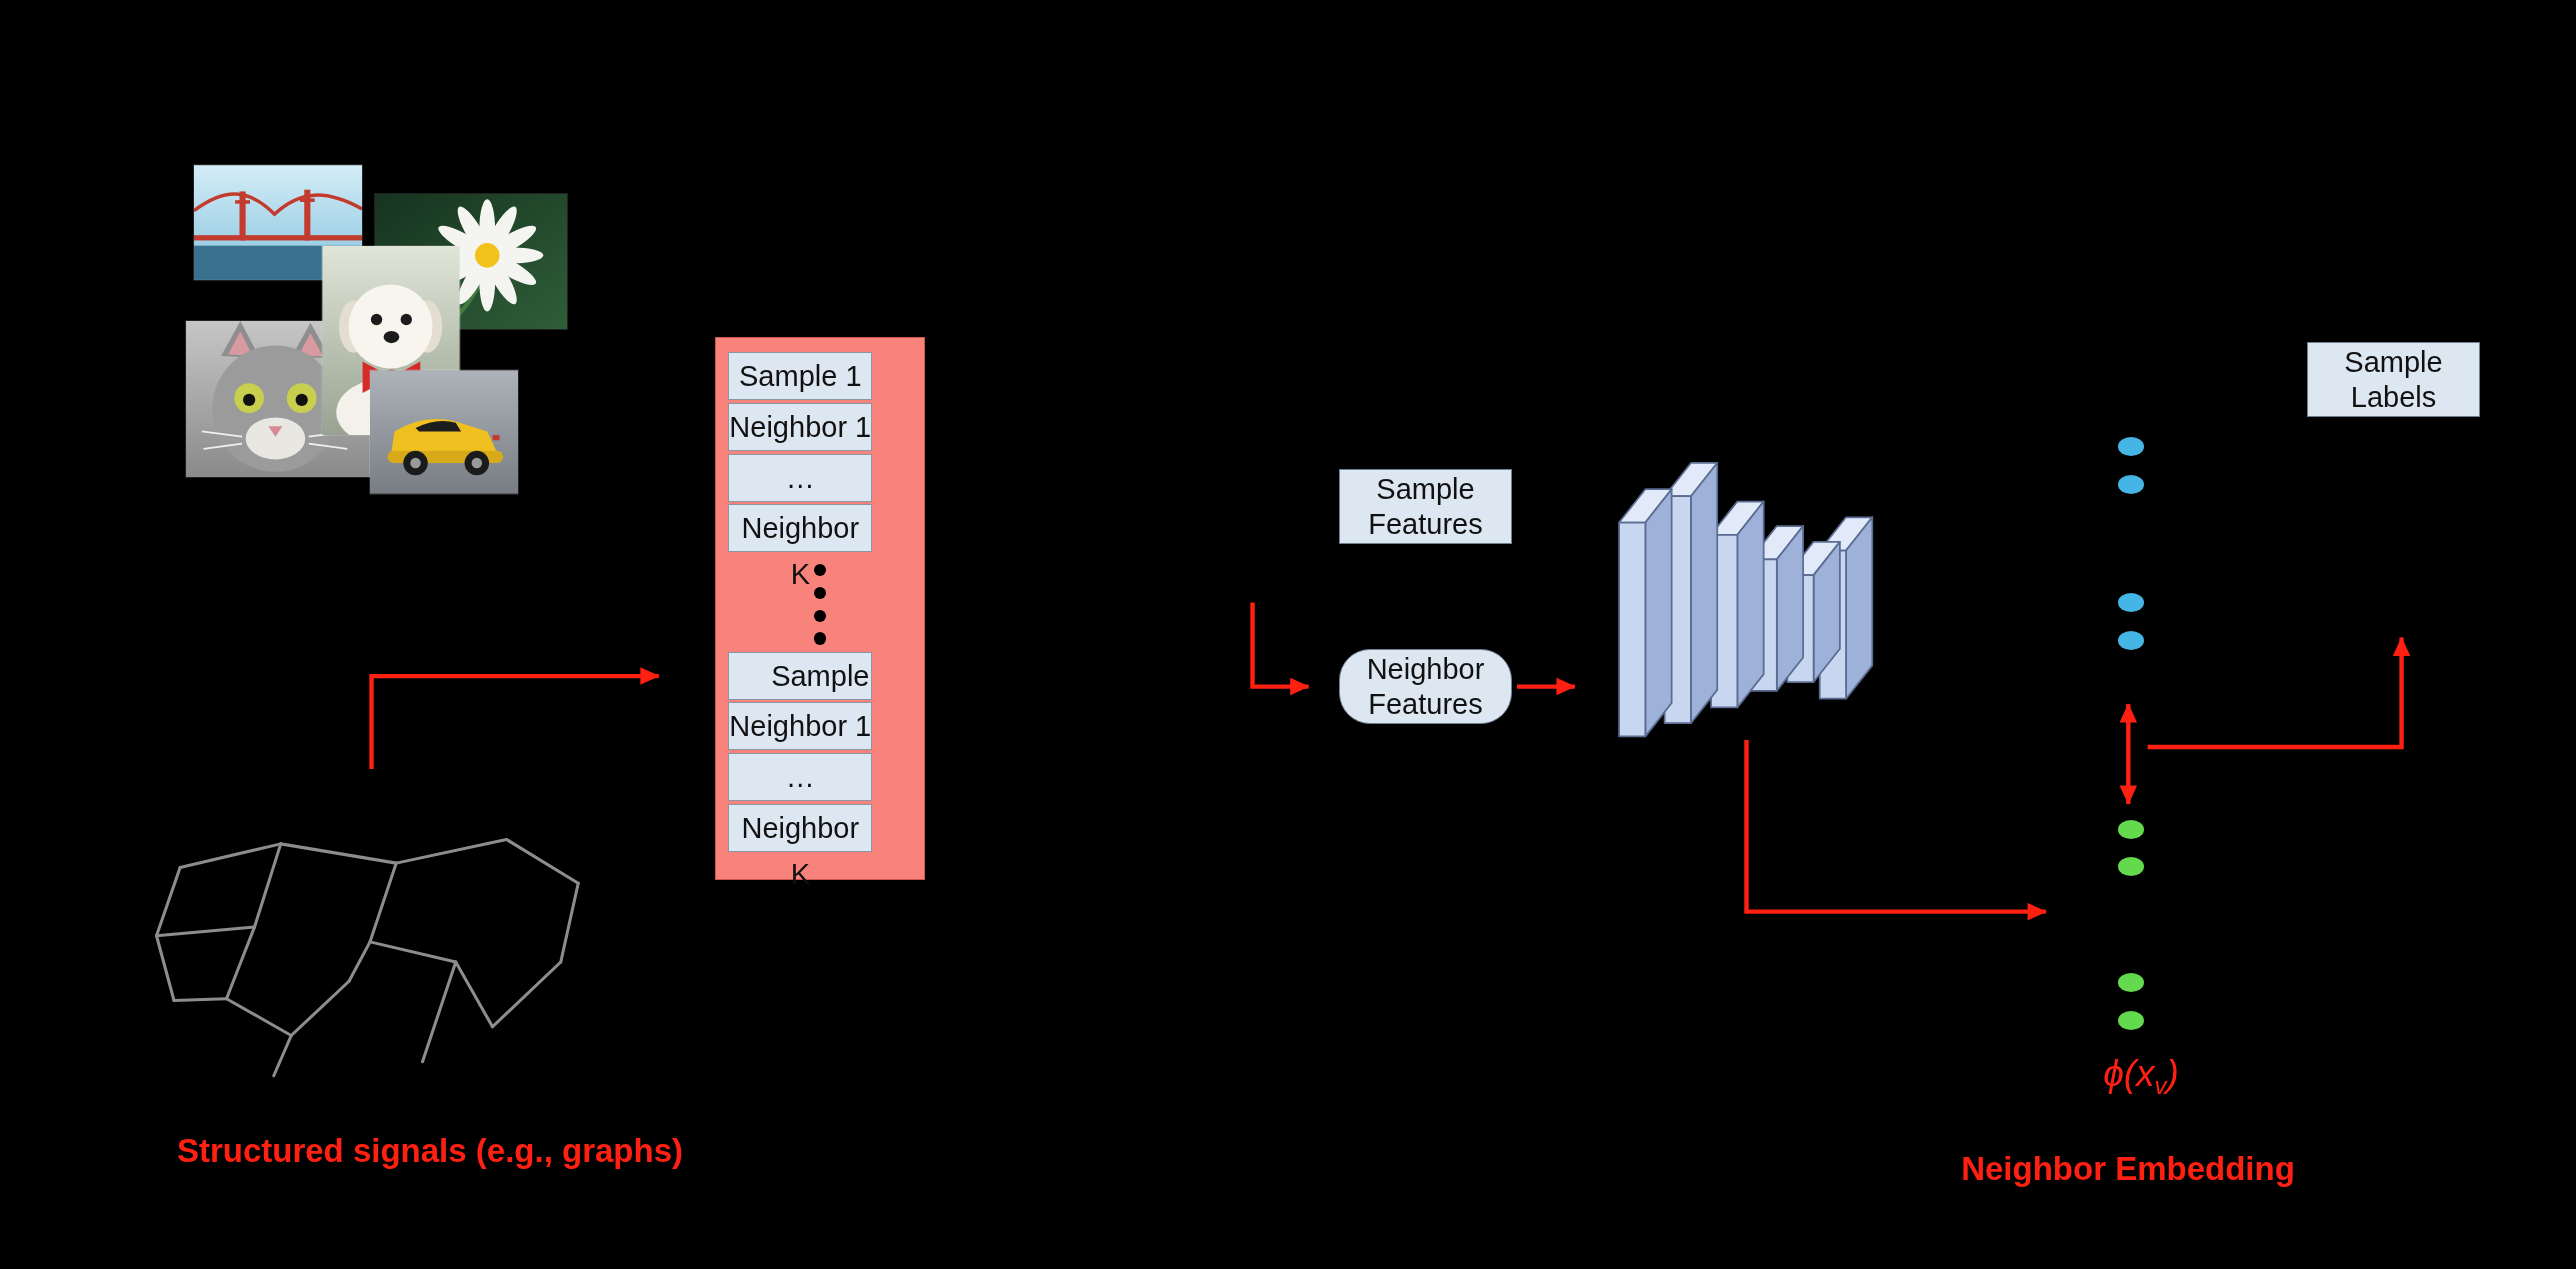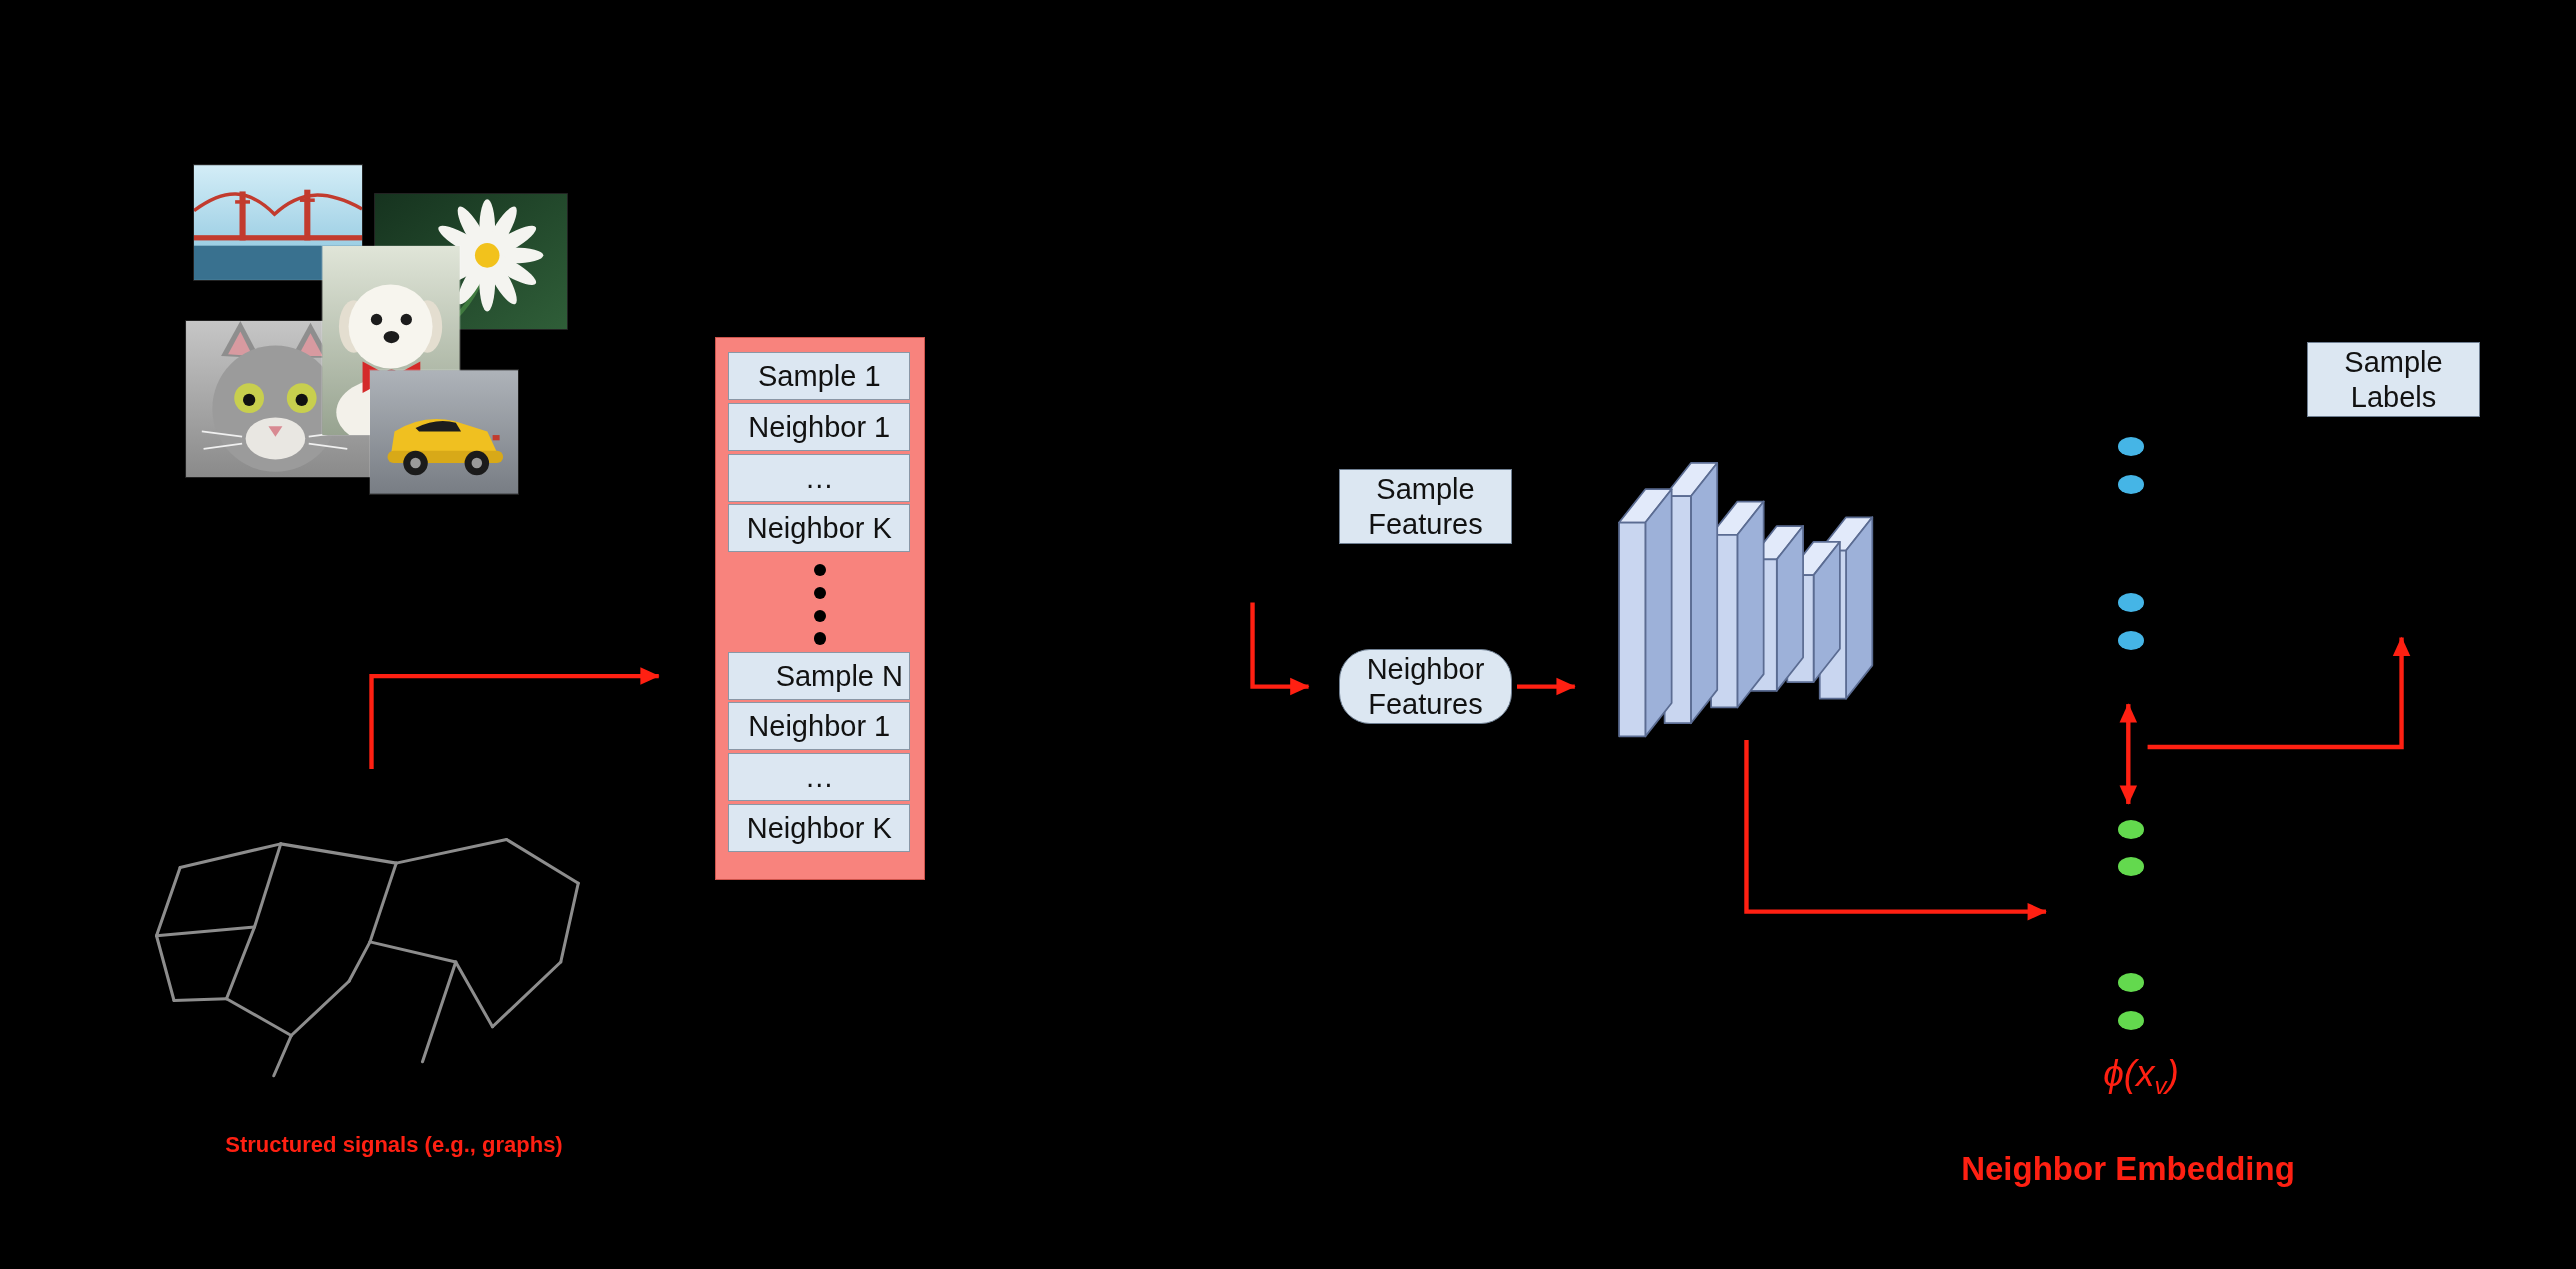--- a/index.html
+++ b/index.html
@@ -7,41 +7,41 @@
     position:relative;width:2576px;height:1269px;background:#000;
     overflow:hidden;font-family:"Liberation Sans",sans-serif;
   }
   .abs{position:absolute;}
   .photo{position:absolute;overflow:hidden;box-shadow:0 0 0 0.9px rgba(255,255,255,.15);}
   .photo svg{display:block;}
 
   
   .ttable{position:absolute;left:715px;top:337px;width:210px;height:543px;
           background:#f8837d;border:1.8px solid #ce544c;box-sizing:border-box;}
-  .tcell{position:absolute;left:12.3px;width:182px;height:48px;background:#dce7f2;
+  .tcell{position:absolute;left:12.3px;width:144px;height:48px;background:#dce7f2;
          border:1.3px solid #8a97a6;box-sizing:border-box;color:#111;
          font-size:29px;text-align:center;line-height:46px;}
   .vdots{position:absolute;left:0;width:100%;display:flex;flex-direction:column;
          align-items:center;gap:10.5px;}
   .vdots i{width:12.3px;height:12.3px;border-radius:50%;background:#000;display:block;}
 
   
   .fbox{position:absolute;width:173px;height:75px;background:#dce7f2;
         border:1.8px solid #6f7f92;box-sizing:border-box;display:flex;
         align-items:center;justify-content:center;text-align:center;
         color:#111;font-size:29px;line-height:35px;}
 
   
   .dot{position:absolute;width:26px;height:19px;border-radius:50%;}
   .dot.blue{background:#45b5e6;}
   .dot.green{background:#63d94e;}
 
   
   .redlabel{position:absolute;color:#ff2012;font-weight:bold;}
-  .lbl-structured{left:105px;top:1132px;width:578px;font-size:22px;text-align:center;}
+  .lbl-structured{left:105px;top:1132px;width:578px;font-size:33px;text-align:right;}
   .lbl-regularization{left:1752px;top:725px;width:350px;font-size:33px;text-align:right;}
   .lbl-neighbor-embedding{left:1909px;top:1150px;width:438px;font-size:33px;text-align:center;}
   .lbl-phi{left:2058px;top:1053px;width:166px;text-align:center;color:#ff2012;
            font-family:Liberation Sans, sans-serif;font-style:italic;font-size:37px;font-weight:normal;}
   .lbl-phi sub{font-size:24px;}
 
   .overlay{position:absolute;left:0;top:0;pointer-events:none;}
 </style>
 </head>
 <body>

